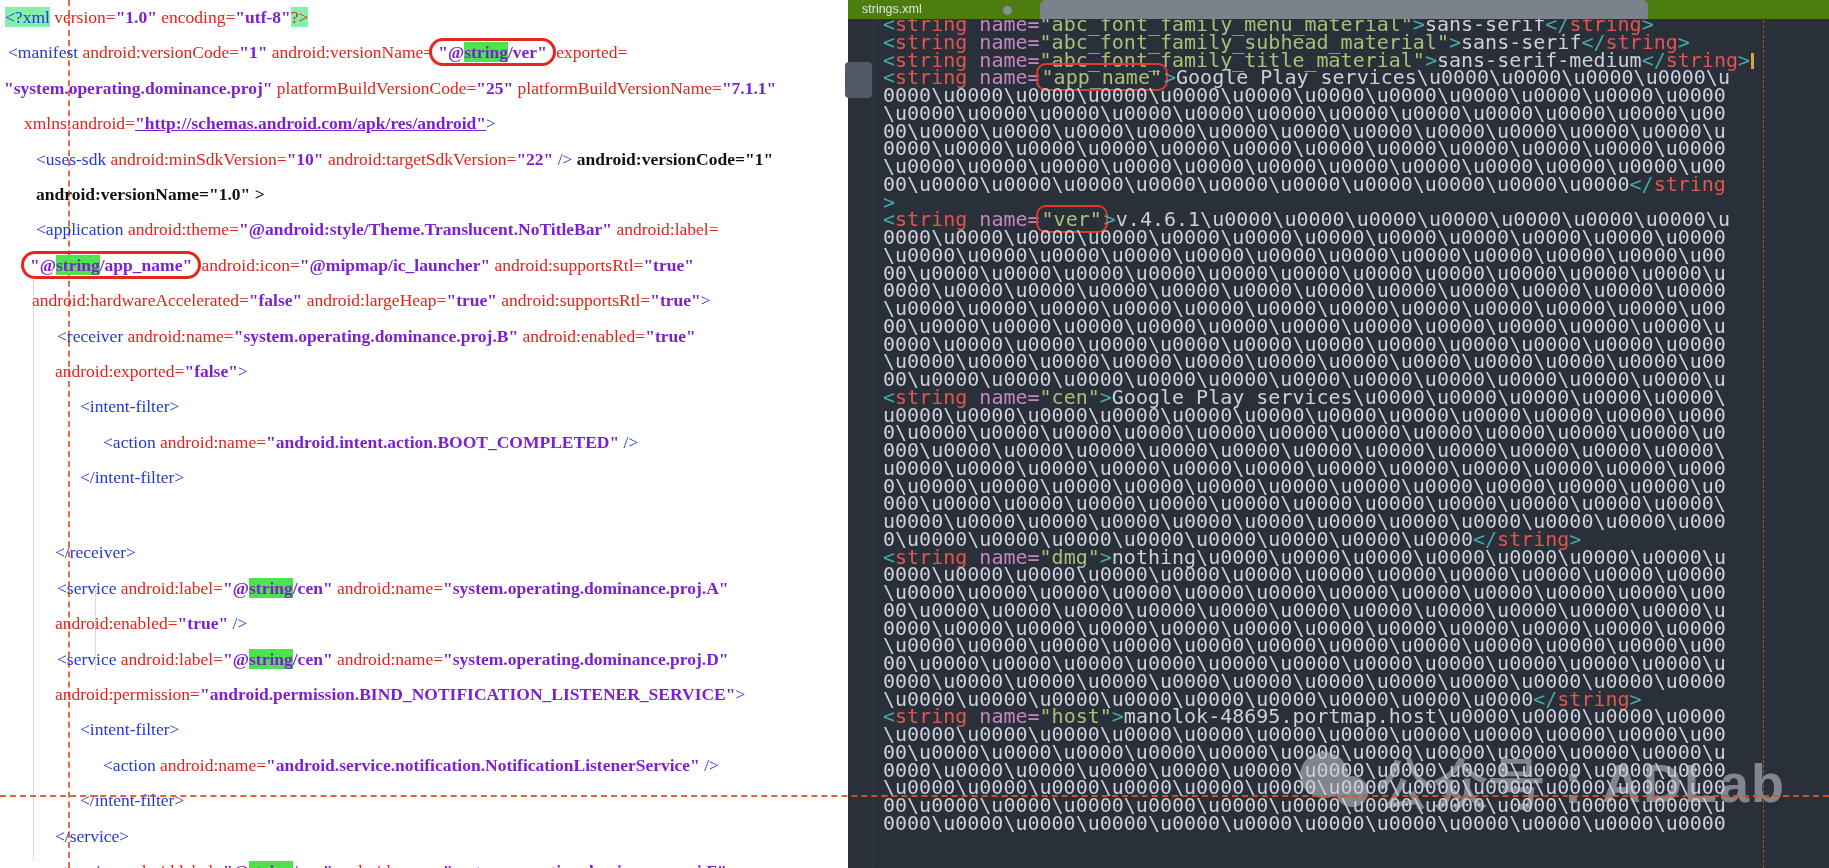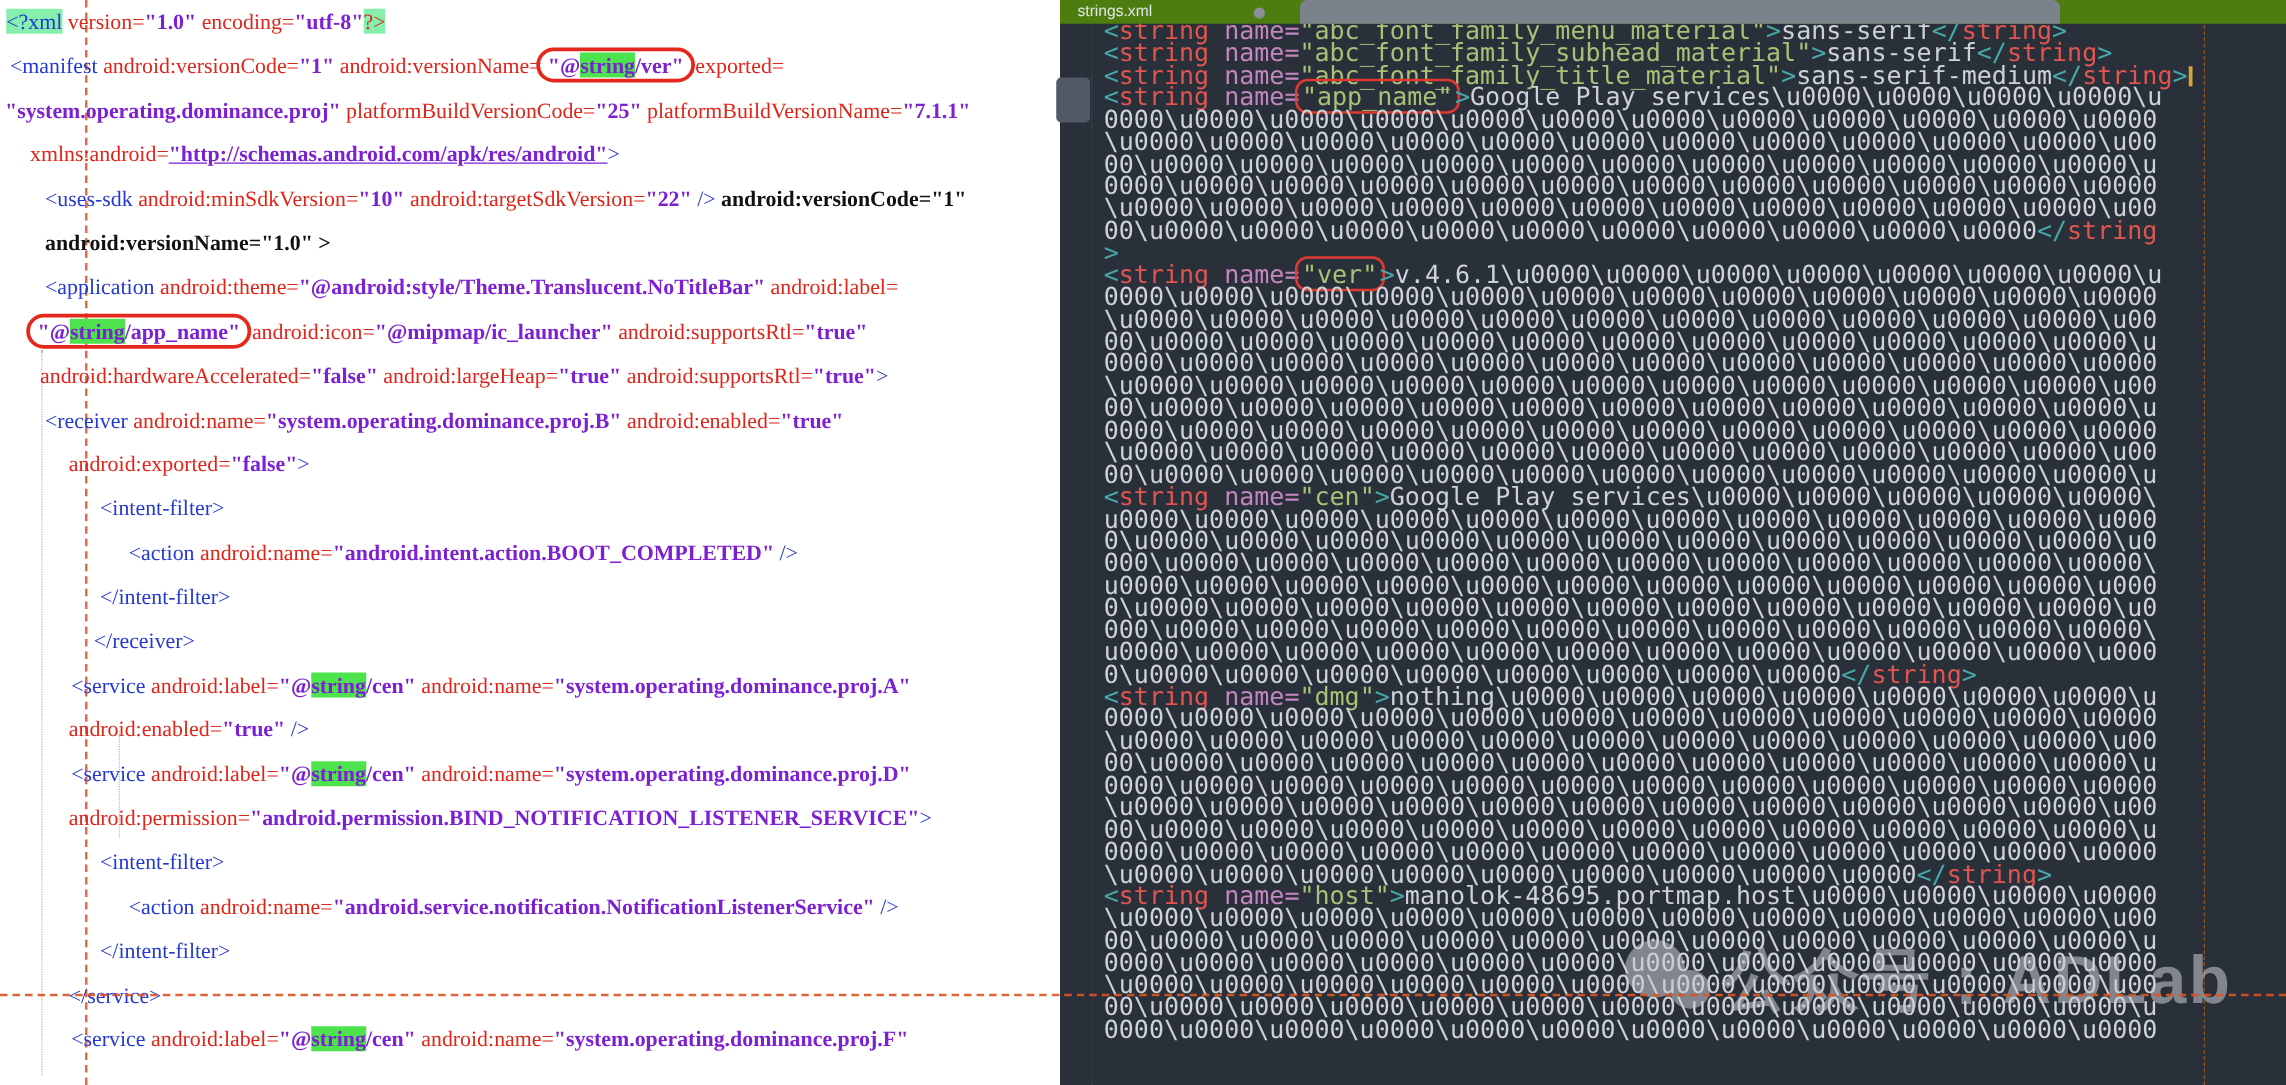--- a/index.html
+++ b/index.html
@@ -61,26 +61,26 @@
     <div id="left-rows">
         <div class="lrow" style="padding-left: 5px;"><span class="ly lyb">&lt;?xml</span> <span class="la">version=</span><span class="lv">"1.0"</span> <span class="la">encoding=</span><span class="lv">"utf-8"</span><span class="ly lyr">?&gt;</span></div>
         <div class="lrow" style="padding-left: 8px;"><span class="lt">&lt;manifest</span> <span class="la">android:versionCode=</span><span class="lv">"1"</span> <span class="la">android:versionName=</span><span class="lcirc"><span class="lv">"@<span class="lg">string</span>/ver"</span></span> <span class="la">exported=</span></div>
         <div class="lrow" style="padding-left: 4px;"><span class="lv">"system.operating.dominance.proj"</span> <span class="la">platformBuildVersionCode=</span><span class="lv">"25"</span> <span class="la">platformBuildVersionName=</span><span class="lv">"7.1.1"</span></div>
         <div class="lrow" style="padding-left: 24px;"><span class="la">xmlns:android=</span><span class="lv lu">"http://schemas.android.com/apk/res/android"</span><span class="lt">&gt;</span></div>
         <div class="lrow" style="padding-left: 36px;"><span class="lt">&lt;uses-sdk</span> <span class="la">android:minSdkVersion=</span><span class="lv">"10"</span> <span class="la">android:targetSdkVersion=</span><span class="lv">"22"</span> <span class="lt">/&gt;</span><span class="lb"> android:versionCode="1"</span></div>
         <div class="lrow" style="padding-left: 36px;"><span class="lb">android:versionName="1.0" &gt;</span></div>
         <div class="lrow" style="padding-left: 36px;"><span class="lt">&lt;application</span> <span class="la">android:theme=</span><span class="lv">"@android:style/Theme.Translucent.NoTitleBar"</span> <span class="la">android:label=</span></div>
         <div class="lrow" style="padding-left: 25px;"><span class="lcirc"><span class="lv">"@<span class="lg">string</span>/app_name"</span></span> <span class="la">android:icon=</span><span class="lv">"@mipmap/ic_launcher"</span> <span class="la">android:supportsRtl=</span><span class="lv">"true"</span></div>
         <div class="lrow" style="padding-left: 32px;"><span class="la">android:hardwareAccelerated=</span><span class="lv">"false"</span> <span class="la">android:largeHeap=</span><span class="lv">"true"</span> <span class="la">android:supportsRtl=</span><span class="lv">"true"</span><span class="lt">&gt;</span></div>
-        <div class="lrow" style="padding-left: 36px;"><span class="lt">&lt;receiver</span> <span class="la">android:name=</span><span class="lv">"system.operating.dominance.proj.B"</span> <span class="la">android:enabled=</span><span class="lv">"true"</span></div>
+        <div class="lrow" style="padding-left: 57px;"><span class="lt">&lt;receiver</span> <span class="la">android:name=</span><span class="lv">"system.operating.dominance.proj.B"</span> <span class="la">android:enabled=</span><span class="lv">"true"</span></div>
         <div class="lrow" style="padding-left: 55px;"><span class="la">android:exported=</span><span class="lv">"false"</span><span class="lt">&gt;</span></div>
         <div class="lrow" style="padding-left: 80px;"><span class="lt">&lt;intent-filter</span><span class="lt">&gt;</span></div>
         <div class="lrow" style="padding-left: 103px;"><span class="lt">&lt;action</span> <span class="la">android:name=</span><span class="lv">"android.intent.action.BOOT_COMPLETED"</span> <span class="lt">/&gt;</span></div>
         <div class="lrow" style="padding-left: 80px;"><span class="lt">&lt;/intent-filter</span><span class="lt">&gt;</span></div>
-        <div class="lrow" style="padding-left: 75px;"><span class="lt">&lt;/receiver</span><span class="lt">&gt;</span></div>
+        <div class="lrow" style="padding-left: 55px; margin-top: 40px;"><span class="lt">&lt;/receiver</span><span class="lt">&gt;</span></div>
         <div class="lrow" style="padding-left: 57px;"><span class="lt">&lt;service</span> <span class="la">android:label=</span><span class="lv">"@<span class="lg">string</span>/cen"</span> <span class="la">android:name=</span><span class="lv">"system.operating.dominance.proj.A"</span></div>
         <div class="lrow" style="padding-left: 55px;"><span class="la">android:enabled=</span><span class="lv">"true"</span> <span class="lt">/&gt;</span></div>
         <div class="lrow" style="padding-left: 57px;"><span class="lt">&lt;service</span> <span class="la">android:label=</span><span class="lv">"@<span class="lg">string</span>/cen"</span> <span class="la">android:name=</span><span class="lv">"system.operating.dominance.proj.D"</span></div>
         <div class="lrow" style="padding-left: 55px;"><span class="la">android:permission=</span><span class="lv">"android.permission.BIND_NOTIFICATION_LISTENER_SERVICE"</span><span class="lt">&gt;</span></div>
         <div class="lrow" style="padding-left: 80px;"><span class="lt">&lt;intent-filter</span><span class="lt">&gt;</span></div>
         <div class="lrow" style="padding-left: 103px;"><span class="lt">&lt;action</span> <span class="la">android:name=</span><span class="lv">"android.service.notification.NotificationListenerService"</span> <span class="lt">/&gt;</span></div>
         <div class="lrow" style="padding-left: 80px;"><span class="lt">&lt;/intent-filter</span><span class="lt">&gt;</span></div>
         <div class="lrow" style="padding-left: 55px;"><span class="lt">&lt;/service</span><span class="lt">&gt;</span></div>
         <div class="lrow" style="padding-left: 57px;"><span class="lt">&lt;service</span> <span class="la">android:label=</span><span class="lv">"@<span class="lg">string</span>/cen"</span> <span class="la">android:name=</span><span class="lv">"system.operating.dominance.proj.F"</span></div>
       </div>

